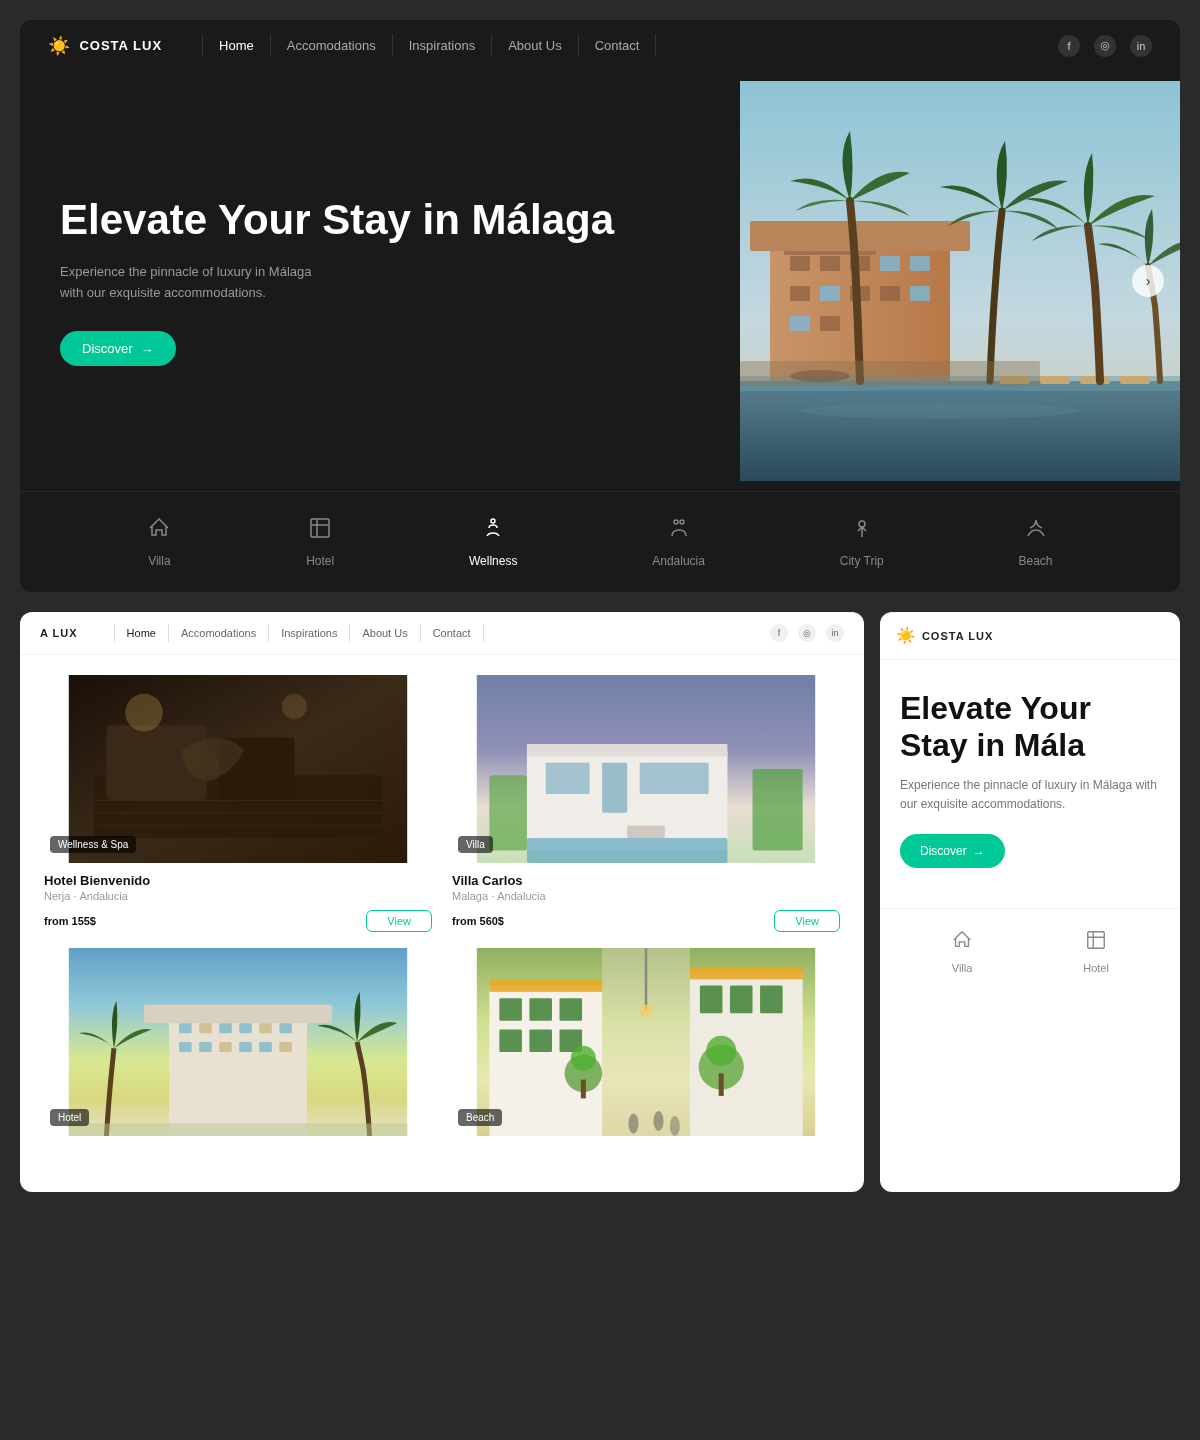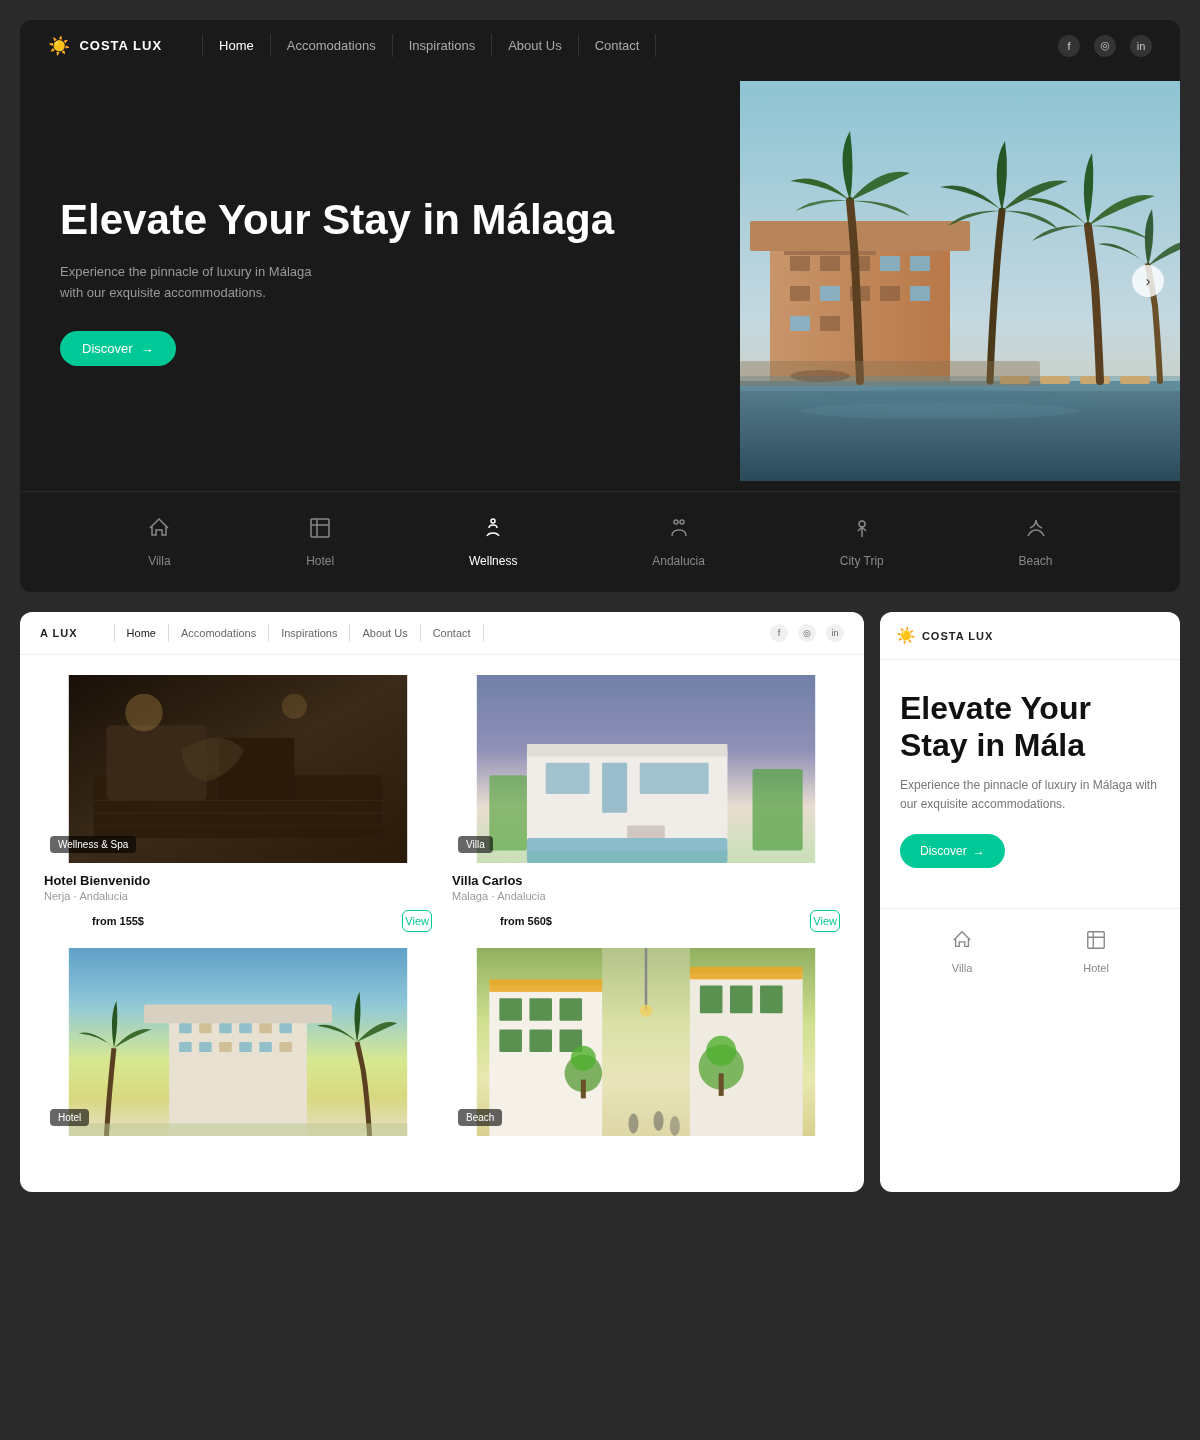--- a/index.html
+++ b/index.html
@@ -273,36 +273,35 @@
     }
     .card-location {
       font-size: 11px;
       color: #999;
       margin-bottom: 8px;
     }
     .card-footer {
       display: flex;
       align-items: center;
       justify-content: space-between;
-      margin-left: 48px;
     }
     .card-price {
       font-size: 11px;
       color: #555;
     }
     .card-price span {
       font-weight: 600;
       color: #111;
     }
     .view-btn {
       background: #fff;
       border: 1px solid #00c896;
       color: #00c896;
       font-size: 11px;
-      padding: 4px 2px;
+      padding: 4px 20px;
       border-radius: 6px;
       cursor: pointer;
     }
 
     
     .mobile-window {
       width: 300px;
       background: #fff;
       border-radius: 12px;
       overflow: hidden;

